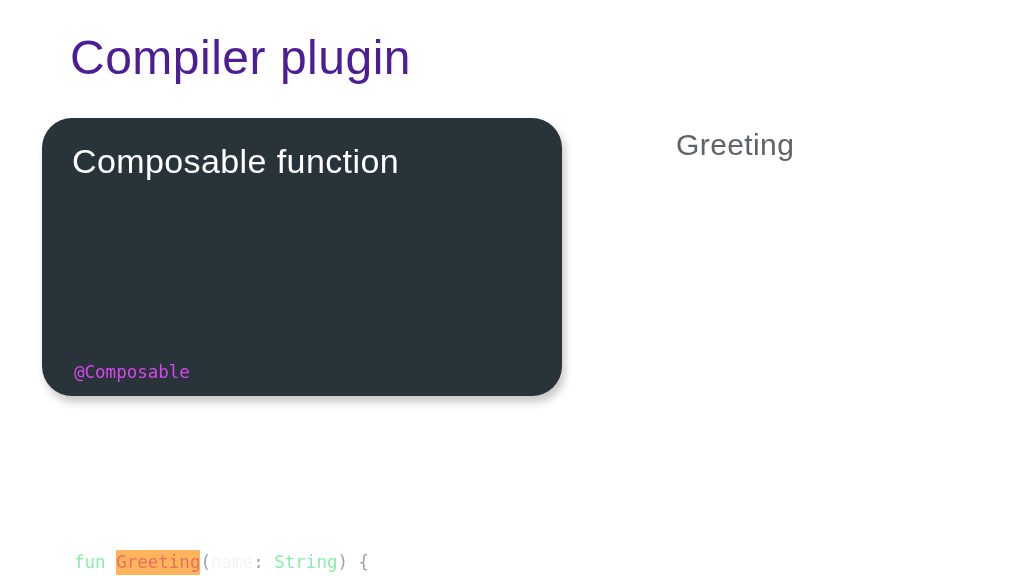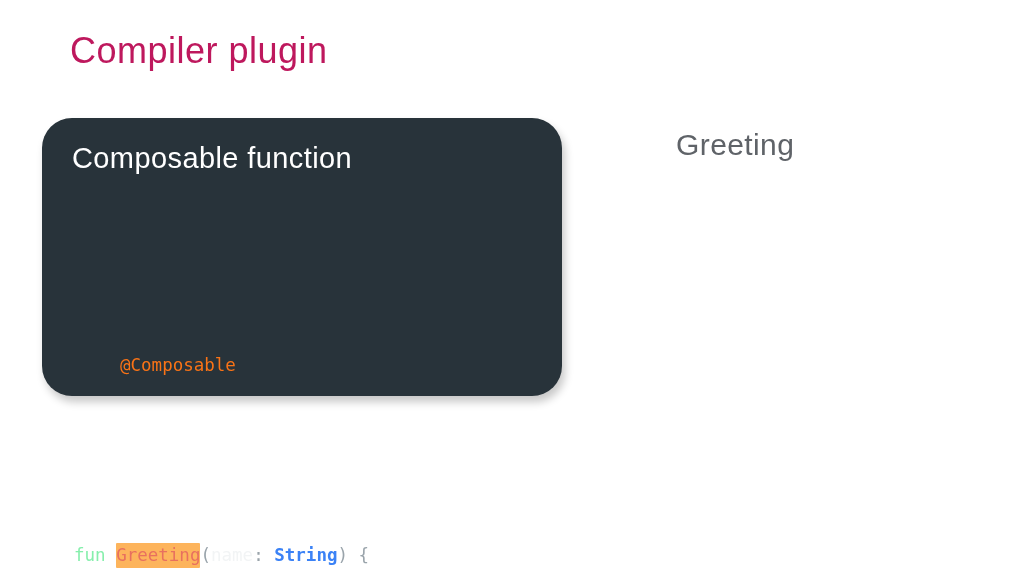--- a/index.html
+++ b/index.html
@@ -13,43 +13,43 @@
     font-family: "Liberation Sans", sans-serif;
     overflow: hidden;
     position: relative;
   }
 
   
   #slide-title {
     position: absolute;
     left: 70px;
     top: 30px;
-    font-size: 36px;
+    font-size: 48px;
     font-weight: 400;
-    color: #be185d;
+    color: #4c1d95;
     letter-spacing: 0.5px;
     white-space: nowrap;
   }
 
   
   #code-card {
     position: absolute;
     left: 42px;
     top: 118px;
     width: 520px;
     height: 278px;
     background: #28333a;
     border-radius: 30px;
     box-shadow: 3px 6px 9px rgba(0, 0, 0, 0.22);
     box-sizing: border-box;
     padding: 22px 28px 0 30px;
   }
 
   #card-heading {
-    font-size: 29px;
+    font-size: 34px;
     font-weight: 400;
     color: #ffffff;
     letter-spacing: 0.4px;
     line-height: 1.25;
     margin: 0 0 18px 0;
     white-space: nowrap;
   }
 
   #code-block {
     font-family: "DejaVu Sans Mono", monospace;
@@ -59,25 +59,25 @@
     margin: 0;
     padding-left: 2px;
   }
 
   .code-line {
     white-space: pre;
     height: 38px;
   }
 
   
-  .tok-annotation { color: #f97316; margin-left: 46px; }
+  .tok-annotation { color: #d946ef; }
   .tok-keyword    { color: #86efac; }
   .tok-punct      { color: #9aa4ab; }
   .tok-param      { color: #f2f4f5; }
-  .tok-type       { color: #3b82f6; font-weight: bold; }
+  .tok-type       { color: #86efac; }
 
   .highlight-box {
     background: #fdb45c;
     color: #e8705f;
     padding: 2px 0 3px 0;
     border-radius: 1px;
   }
 
   
   #right-label {

